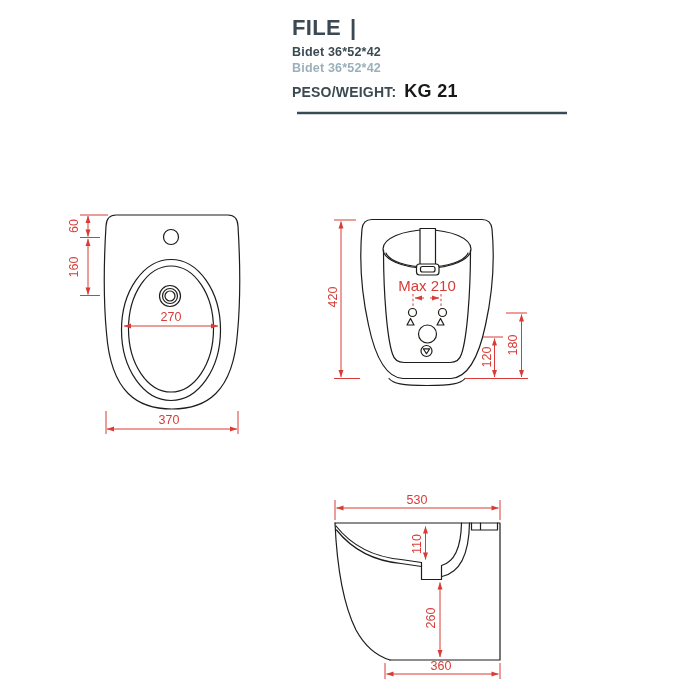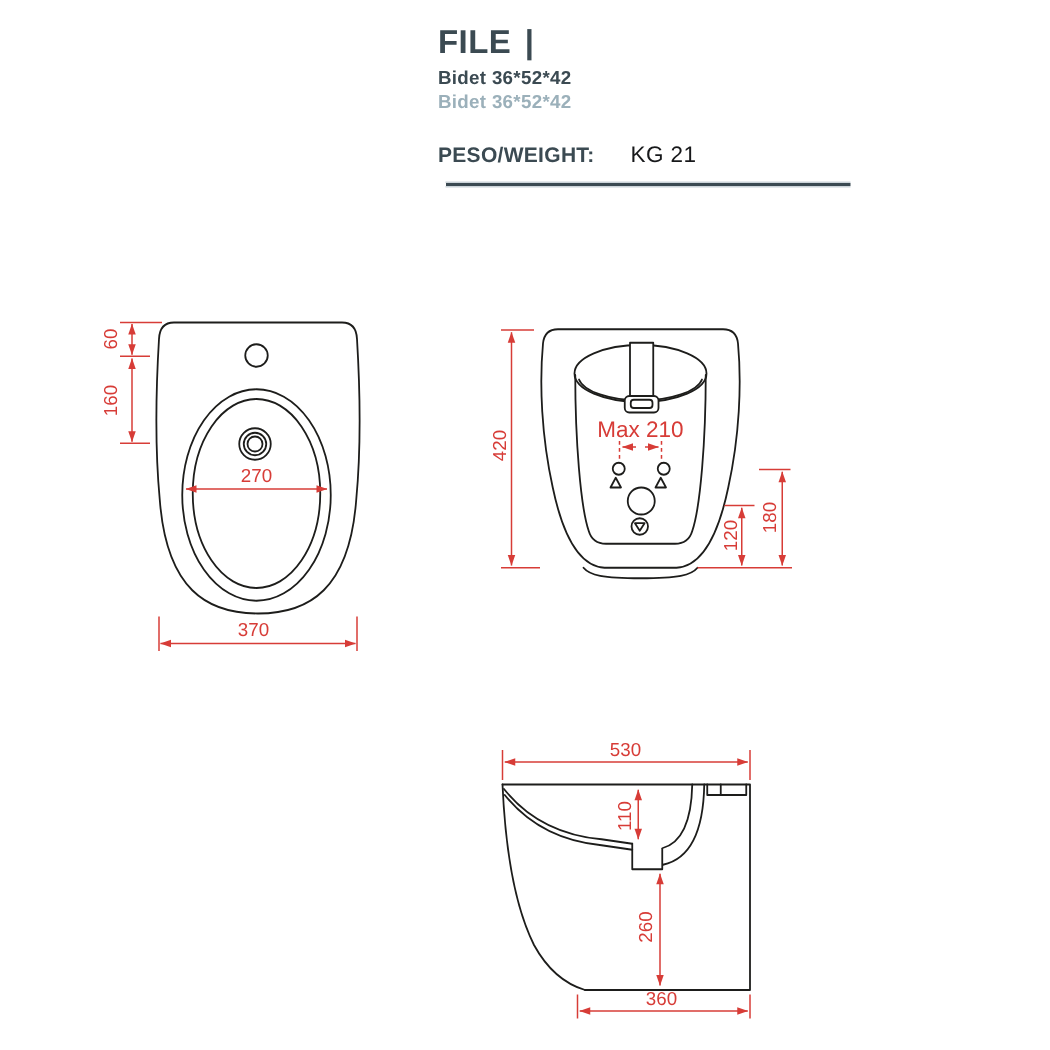--- a/index.html
+++ b/index.html
@@ -15,23 +15,23 @@
   .page{position:relative;width:700px;height:700px;background:#ffffff;overflow:hidden;}
 
   
   .header{position:absolute;left:292px;top:15px;width:286px;}
   .title{display:flex;align-items:baseline;gap:9px;font-size:22px;font-weight:bold;
          color:var(--header_dark);letter-spacing:.3px;}
   .title .sep{font-weight:bold;}
   .title .code{margin-left:-3px;}
   .sub1{margin-top:4px;font-size:12.5px;font-weight:600;color:var(--header_dark);letter-spacing:.2px;}
   .sub2{margin-top:2px;font-size:12.5px;font-weight:600;color:var(--header_muted);letter-spacing:.2px;}
-  .weight-row{margin-top:20px;display:flex;align-items:baseline;gap:24px;}
+  .weight-row{margin-top:6px;display:flex;align-items:baseline;gap:8px;}
   .weight-label{font-size:14px;font-weight:bold;color:var(--header_dark);letter-spacing:.2px;}
-  .weight-value{font-size:15px;font-weight:normal;color:var(--text_black);letter-spacing:.3px;}
+  .weight-value{font-size:18px;font-weight:bold;color:var(--text_black);letter-spacing:.3px;}
   .divider{margin-top:9px;margin-left:5px;width:270px;height:4px;
            background:var(--header_dark);
            border-top:1px solid var(--divider_halo);
            border-bottom:1px solid var(--divider_halo);
            background-clip:content-box;padding:0;}
 
   
   svg.drawing{position:absolute;left:0;top:0;}
   .ln{stroke:var(--line_dark);stroke-width:1.2;fill:none;stroke-linecap:round;stroke-linejoin:round;}
   .lnf{stroke:var(--line_dark);stroke-width:1.2;fill:#ffffff;stroke-linejoin:round;}

